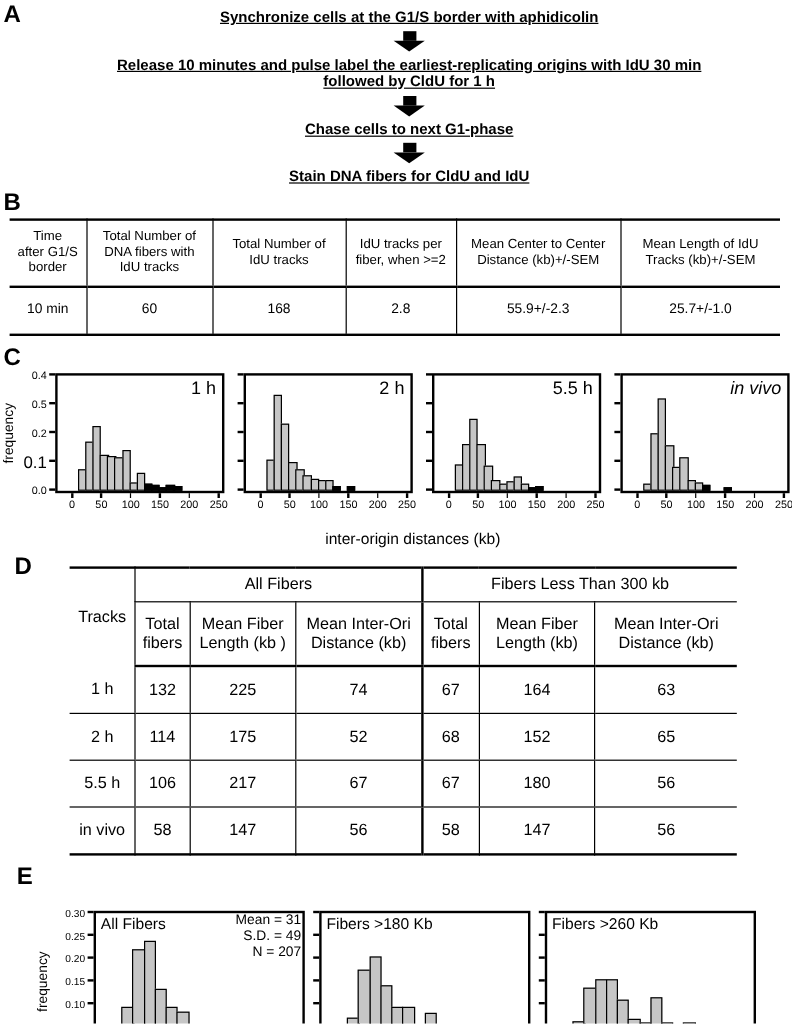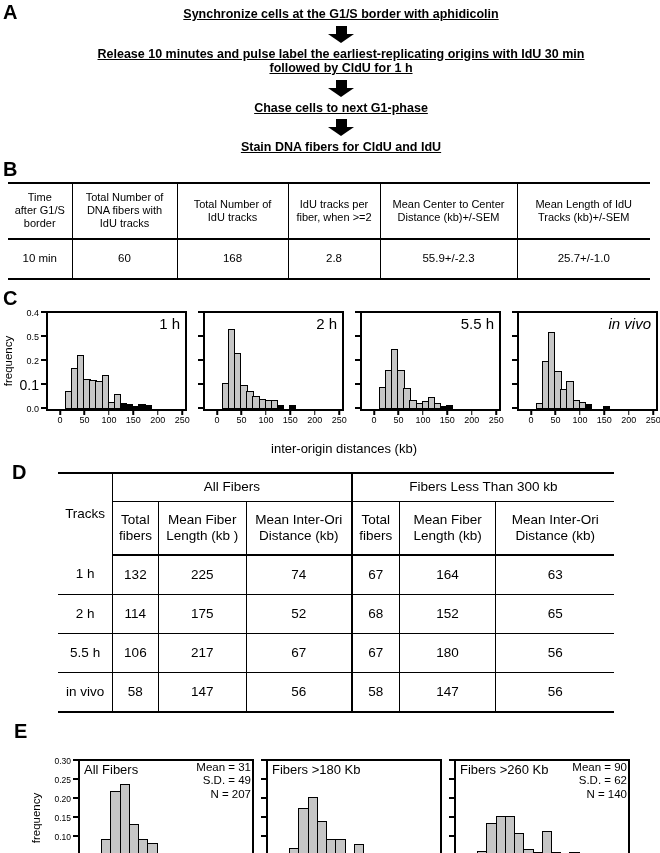--- a/index.html
+++ b/index.html
@@ -393,19 +393,14 @@
         <div class="bar" style="left: 85.711px; width: 10.4054px; height: 43.7px;"></div>
         <div class="bar" style="left: 94.9165px; width: 10.4054px; height: 22.8px;"></div>
         <div class="bar" style="left: 113.327px; width: 10.4054px; height: 22.8px;"></div>
       </div>
       <div class="ytick" style="bottom: 40px;"></div>
       <div class="ytick" style="bottom: 59px;"></div>
       <div class="ytick" style="bottom: 78px;"></div>
       <div class="ytick" style="bottom: 97px;"></div>
       <div class="ytick" style="bottom: 116px;"></div>
       <div class="corner-l" style="font-size: 13px;">Fibers &gt;260 Kb</div>
-      <div class="stats">
-        <div>Mean = 90</div>
-        <div>S.D. = 62</div>
-        <div>N = 140</div>
-      </div>
     </div>
 </div>
 
 </body></html>

